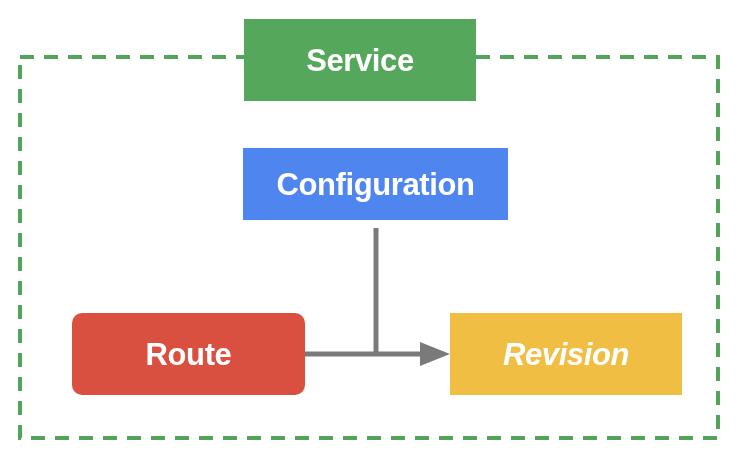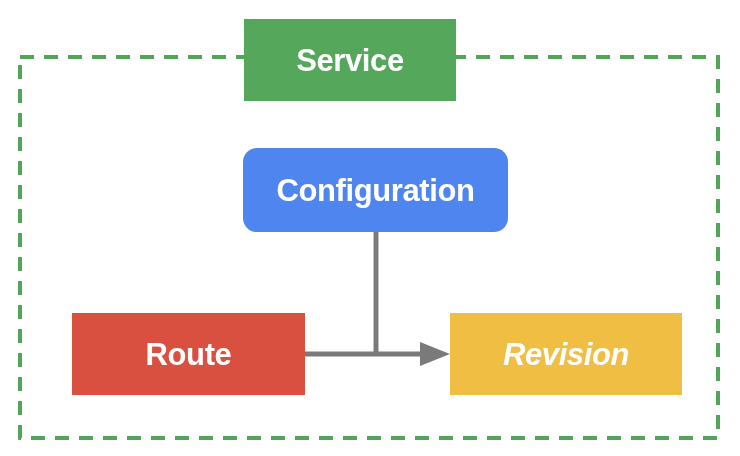--- a/index.html
+++ b/index.html
@@ -37,29 +37,28 @@
     font-weight: bold;
     font-size: 31px;
     letter-spacing: -0.4px;
     line-height: 1;
     white-space: nowrap;
     user-select: none;
   }
   #node-service {
     left: 244px;
     top: 19px;
-    width: 212px;
+    width: 232px;
     height: 82px;
   }
   #node-configuration {
     left: 243px;
     top: 148px;
     width: 265px;
-    height: 84px;
-    border-radius: 14px;
+    height: 72px;
   }
   #node-route {
     left: 72px;
     top: 313px;
     width: 233px;
     height: 82px;
   }
   #node-revision {
     left: 450px;
     top: 313px;
@@ -85,21 +84,21 @@
   </svg>
 
   <div class="node-box" id="node-service" style="background:#55a75b;">
     <span class="node-label">Service</span>
   </div>
 
   <div class="node-box" id="node-configuration" style="background:#4f85ef;">
     <span class="node-label">Configuration</span>
   </div>
 
-  <div class="node-box" id="node-route" style="background:#da5040;">
+  <div class="node-box" id="node-route" style="background:#da5040;border-radius:10px;">
     <span class="node-label">Route</span>
   </div>
 
   <div class="node-box" id="node-revision" style="background:#efbe42;">
     <span class="node-label">Revision</span>
   </div>
 
 </div>
 
 </body></html>

